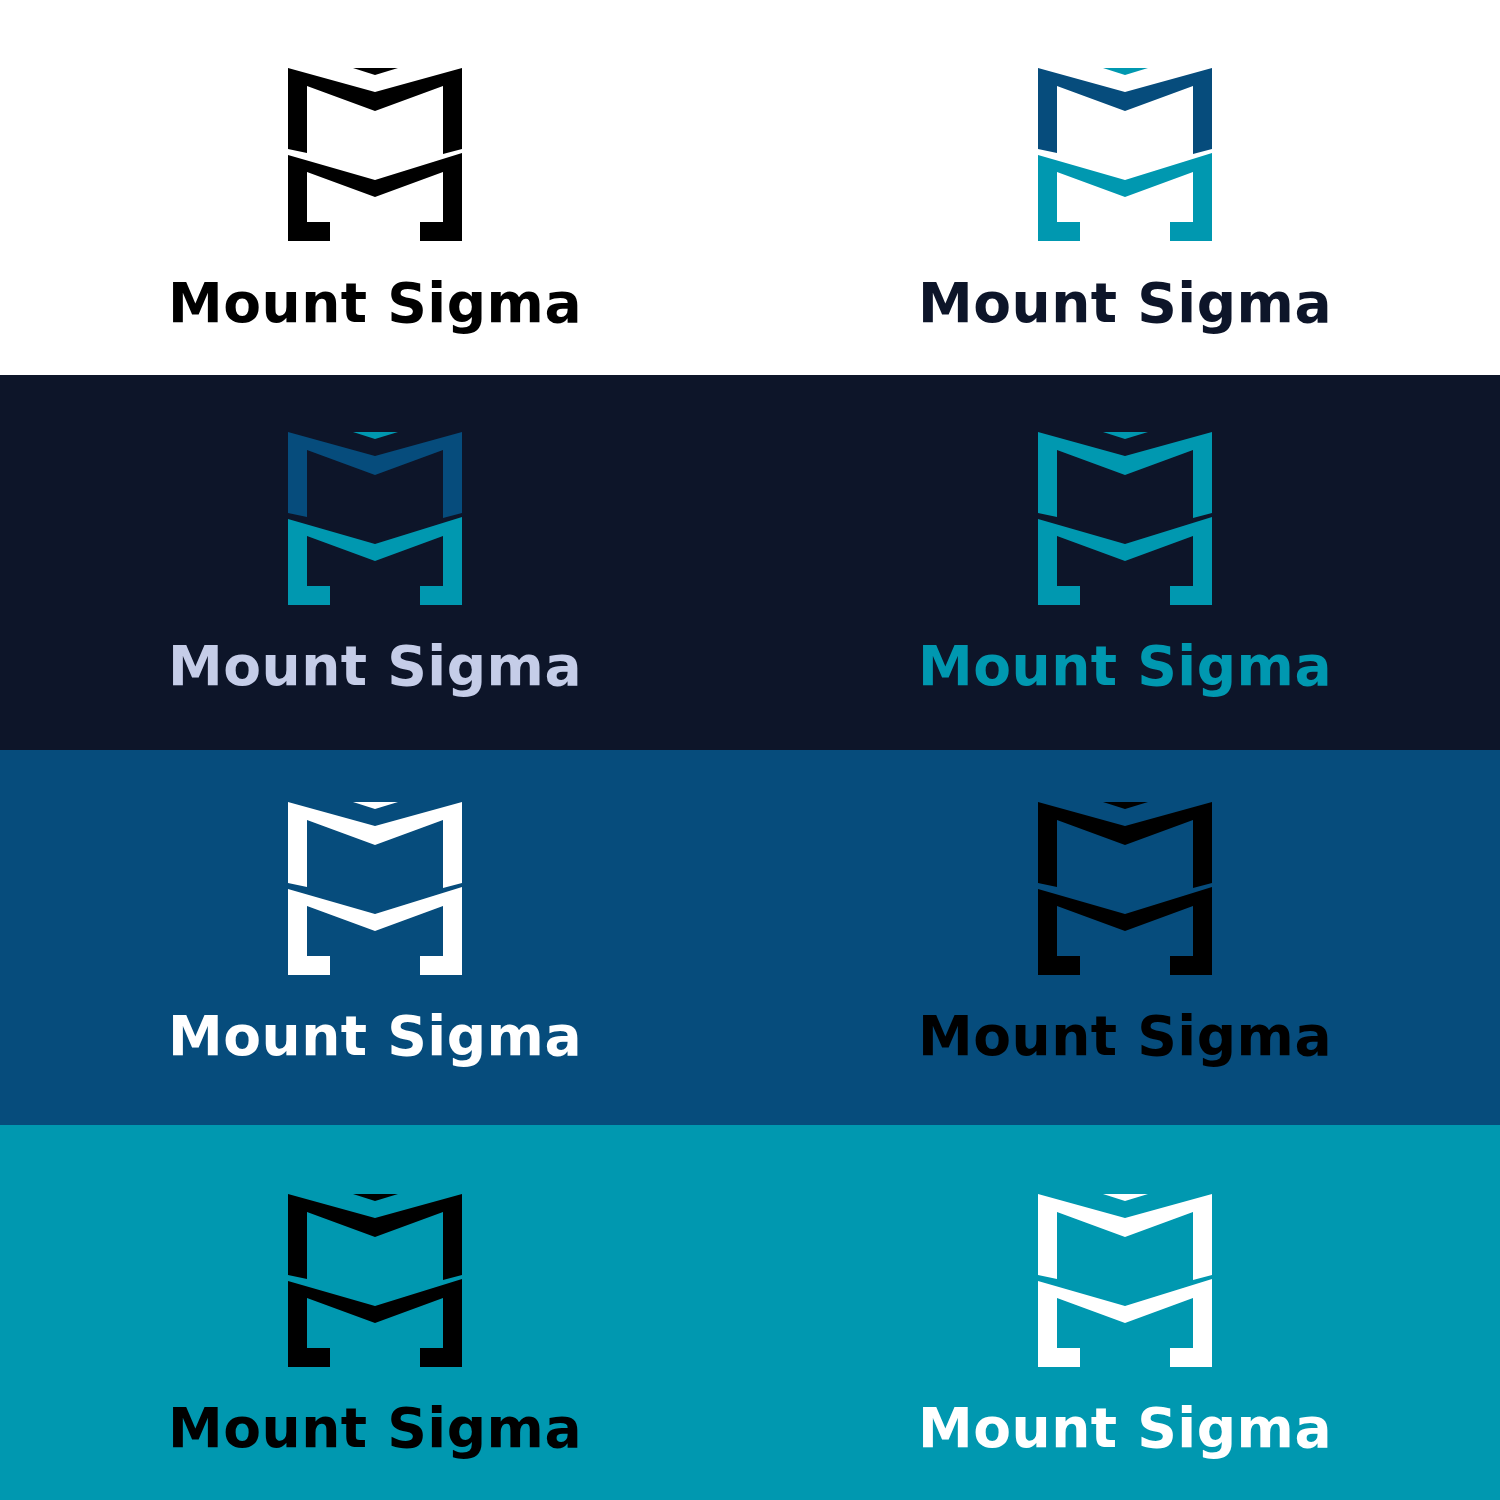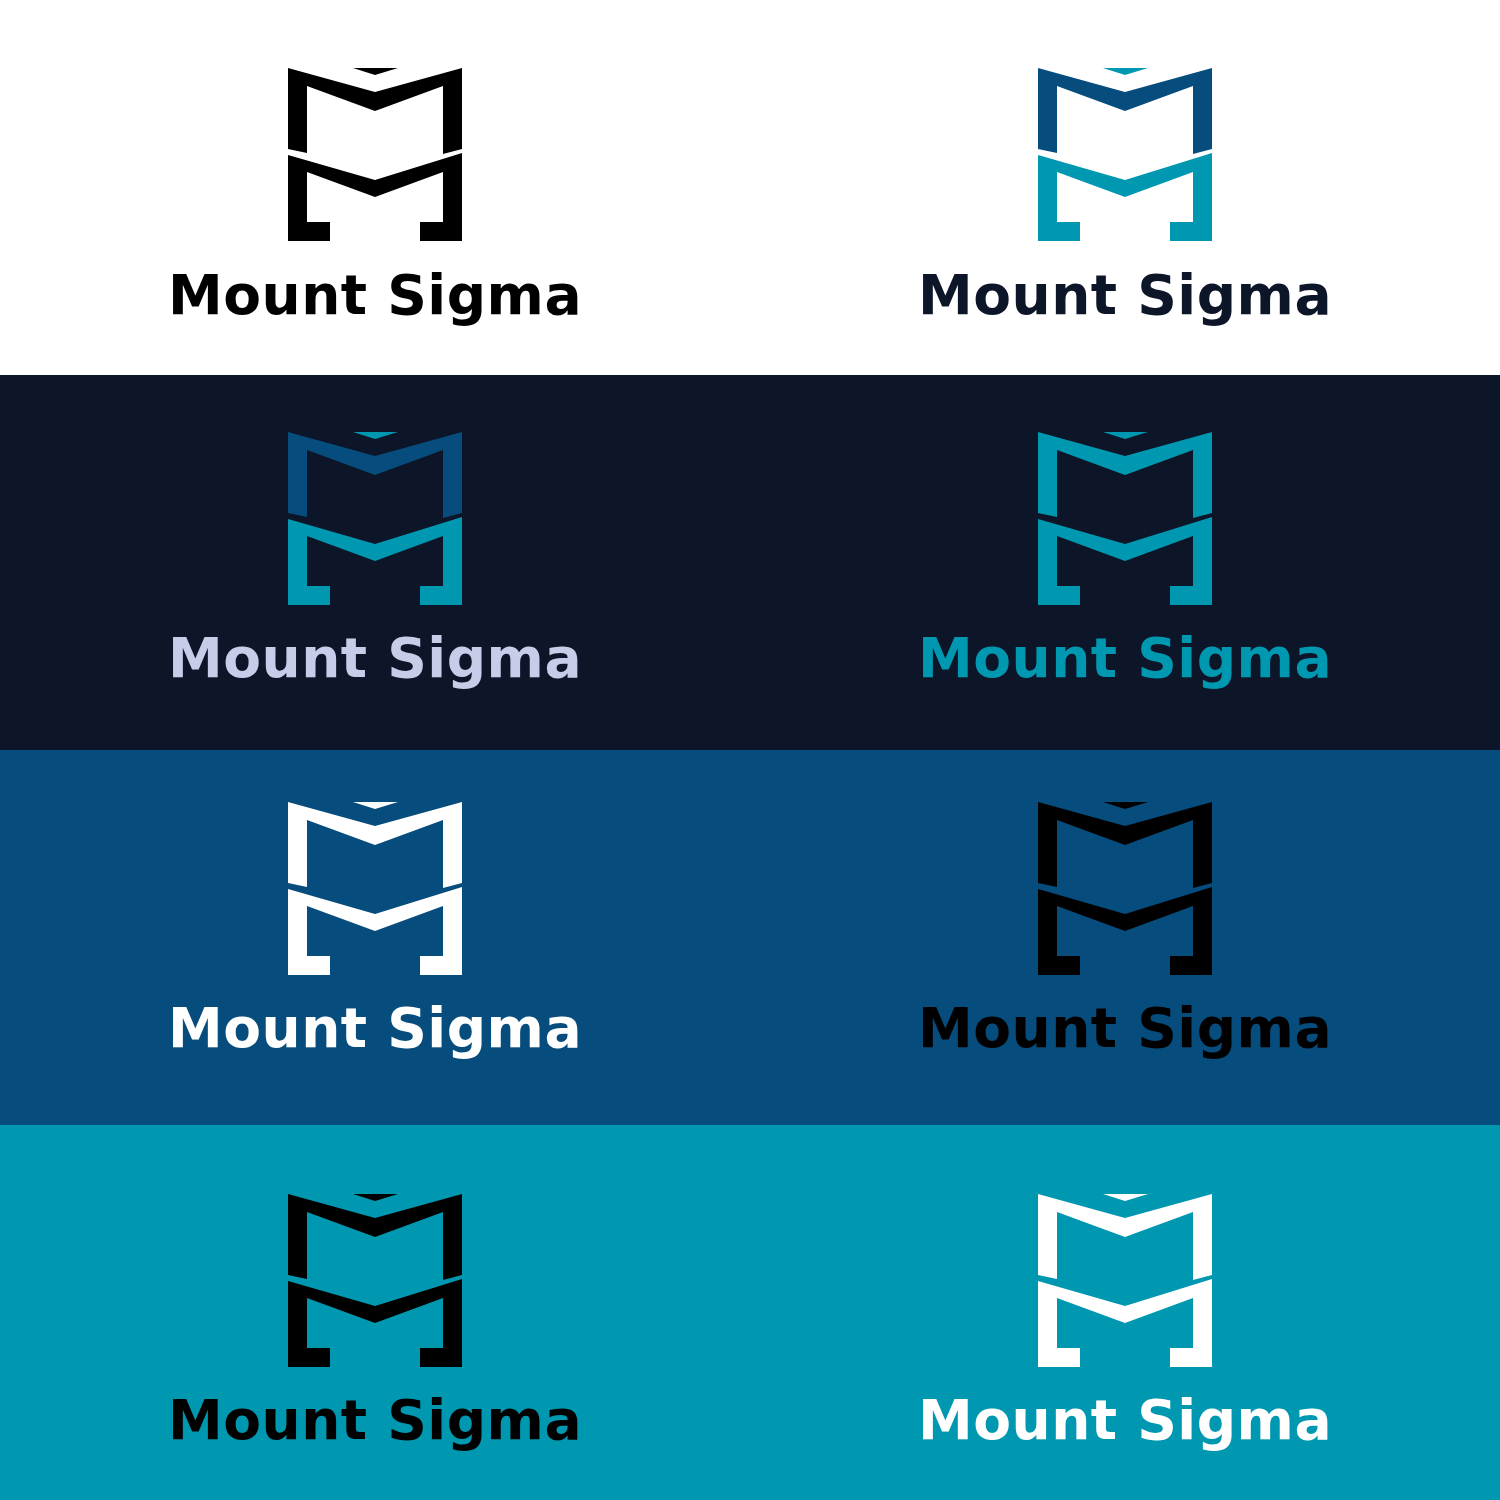--- a/index.html
+++ b/index.html
@@ -4,21 +4,21 @@
   <style>
     html, body { margin: 0; padding: 0; }
     body { width: 1500px; height: 1500px; position: relative; overflow: hidden; font-family: "DejaVu Sans", sans-serif; }
     .band { position: absolute; left: 0; width: 1500px; }
     .variant { position: absolute; width: 750px; height: 100%; top: 0; }
     .logo { position: absolute; left: 288px; width: 174px; height: 174px; }
     .logo svg { display: block; width: 174px; height: 174px; overflow: visible; }
     .wordmark {
       position: absolute; left: 0; width: 750px; text-align: center;
       font-family: "DejaVu Sans", sans-serif; font-weight: bold;
-      font-size: 55px; letter-spacing: 0.5px; line-height: 1; white-space: nowrap;
+      font-size: 55px; letter-spacing: 0.5px; line-height: 1; white-space: nowrap; margin-top: 8px;
     }
   </style>
 </head>
 <body>
 
 <svg width="0" height="0" style="position:absolute" aria-hidden="true">
   <defs>
     <polygon id="shape-chevron" points="65,0 110,0 87,7"></polygon>
     <polygon id="shape-top-m" points="0,0 87,24 174,0 174,81 155,86 155,18 87,43 19,18 19,85 0,81"></polygon>
     <polygon id="shape-bottom-m" points="0,87 87,112 174,85 174,173 132,173 132,154 155,154 155,104 87,129 19,104 19,154 42,154 42,173 0,173"></polygon>

